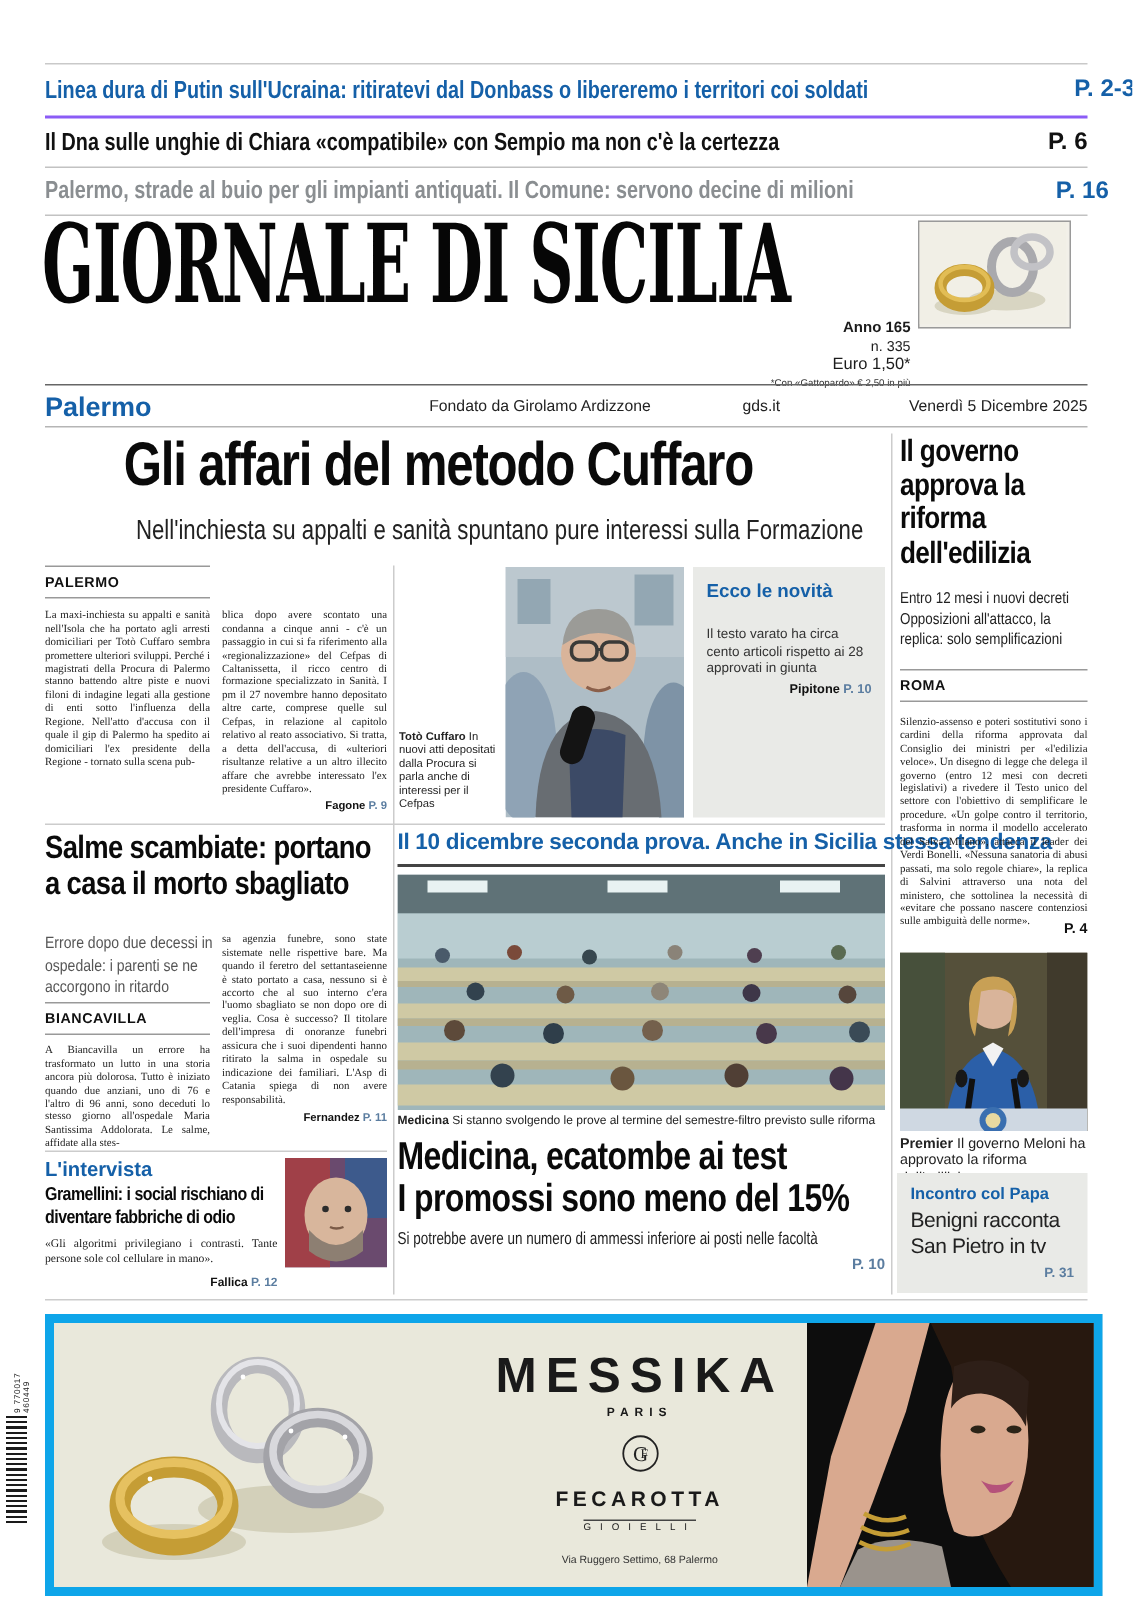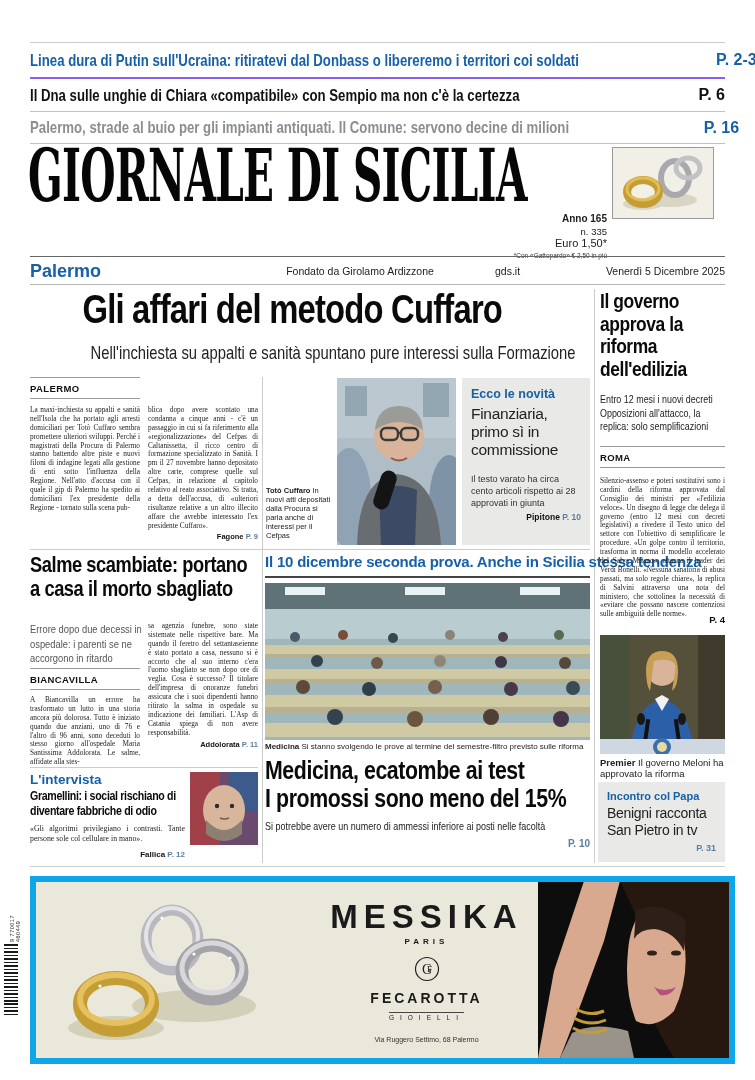--- a/index.html
+++ b/index.html
@@ -171,36 +171,35 @@
       <rect x="44" y="50" width="17" height="12" rx="5" fill="none" stroke="#3a3a38" stroke-width="2.4"></rect>
       <rect x="64" y="50" width="17" height="12" rx="5" fill="none" stroke="#3a3a38" stroke-width="2.4"></rect>
       <line x1="61" y1="55" x2="64" y2="55" stroke="#3a3a38" stroke-width="2"></line>
       <path d="M54 80 Q62 85 70 80" stroke="#8a5f4a" stroke-width="2" fill="none"></path>
       <rect x="40" y="92" width="16" height="40" rx="8" transform="rotate(18 48 112)" fill="#141414"></rect>
     </svg>
   </div>
 
   <div class="abs graybox" style="left:462px;top:378px;width:128px;height:167px;box-sizing:border-box;padding:9px;">
     <div class="boxkick">Ecco le novità</div>
-    <div class="boxtitle">Finanziaria, primo sì in commissione</div>
     <div class="boxbody" style="margin-top:16px;">Il testo varato ha circa cento articoli rispetto ai 28 approvati in giunta</div>
     <div class="byline" style="font-size:8.5px;">
       <span class="nm">Pipitone</span>
       <span class="pg">P. 10</span>
     </div>
   </div>
 
   <div class="abs salme-h cx">Salme scambiate: portano a casa il morto sbagliato</div>
   <div class="abs salme-d cx">Errore dopo due decessi in ospedale: i parenti se ne accorgono in ritardo</div>
   <div class="abs kickbar" style="left:30px;top:668px;width:110px;">BIANCAVILLA</div>
   <div class="abs bodytxt" style="left:30px;top:696px;width:110px;">A Biancavilla un errore ha trasformato un lutto in una storia ancora più dolorosa. Tutto è iniziato quando due anziani, uno di 76 e l'altro di 96 anni, sono deceduti lo stesso giorno all'ospedale Maria Santissima Addolorata. Le salme, affidate alla stes-</div>
   <div class="abs" style="left:148px;top:622px;width:110px;">
     <div class="bodytxt">sa agenzia funebre, sono state sistemate nelle rispettive bare. Ma quando il feretro del settantaseienne è stato portato a casa, nessuno si è accorto che al suo interno c'era l'uomo sbagliato se non dopo ore di veglia. Cosa è successo? Il titolare dell'impresa di onoranze funebri assicura che i suoi dipendenti hanno ritirato la salma in ospedale su indicazione dei familiari. L'Asp di Catania spiega di non avere responsabilità.</div>
     <div class="byline">
-      <span class="nm">Addolorata</span>
+      <span class="nm">Fernandez</span>
       <span class="pg">P. 11</span>
     </div>
   </div>
 
   <div class="abs int-k">L'intervista</div>
   <div class="abs int-t cx">Gramellini: i social rischiano di diventare fabbriche di odio</div>
   <div class="abs int-b bodytxt">«Gli algoritmi privilegiano i contrasti. Tante persone sole col cellulare in mano».</div>
   <div class="abs byline" style="left:30px;top:848px;width:155px;font-size:8px;">
     <span class="nm">Fallica</span>
     <span class="pg">P. 12</span>

